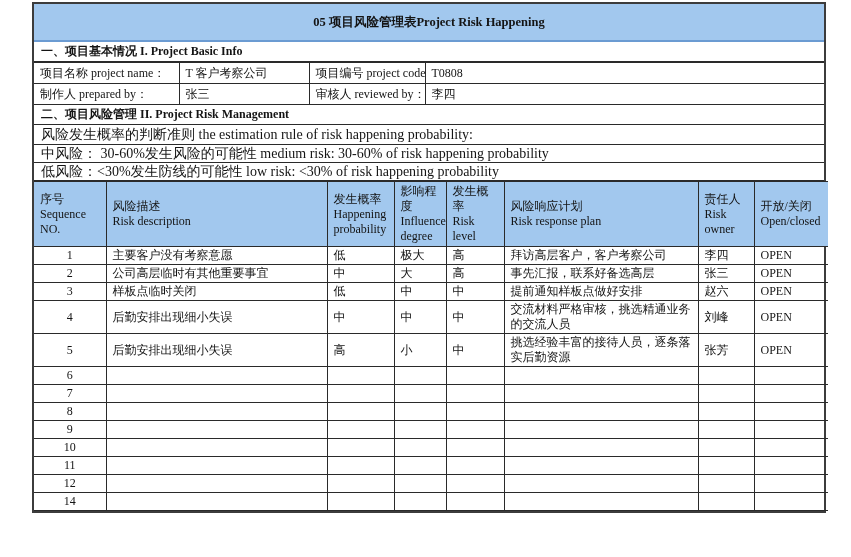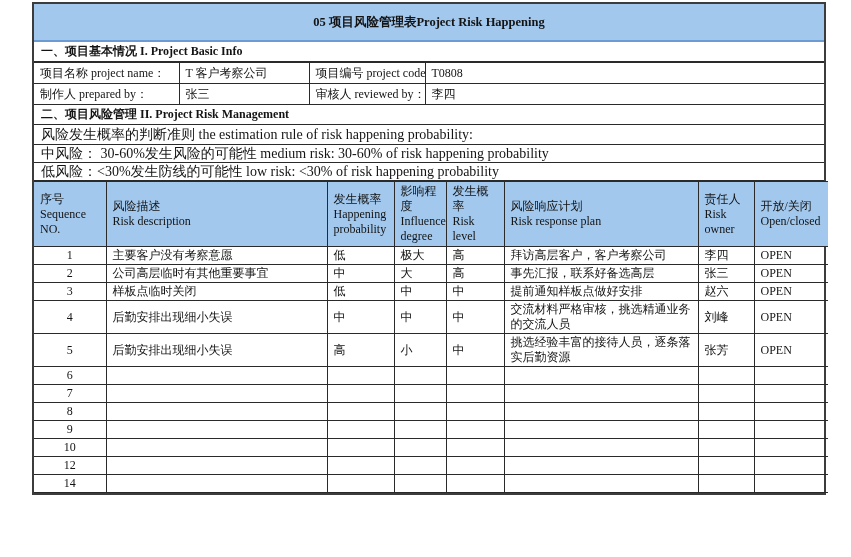--- a/index.html
+++ b/index.html
@@ -254,20 +254,30 @@
           <td class="c-no">10</td>
           <td></td>
           <td></td>
           <td></td>
           <td></td>
           <td></td>
           <td></td>
           <td></td>
         </tr>
 
+        <tr>
+          <td class="c-no">11</td>
+          <td></td>
+          <td></td>
+          <td></td>
+          <td></td>
+          <td></td>
+          <td></td>
+          <td></td>
+        </tr>
 
         <tr>
           <td class="c-no">12</td>
           <td></td>
           <td></td>
           <td></td>
           <td></td>
           <td></td>
           <td></td>
           <td></td>

